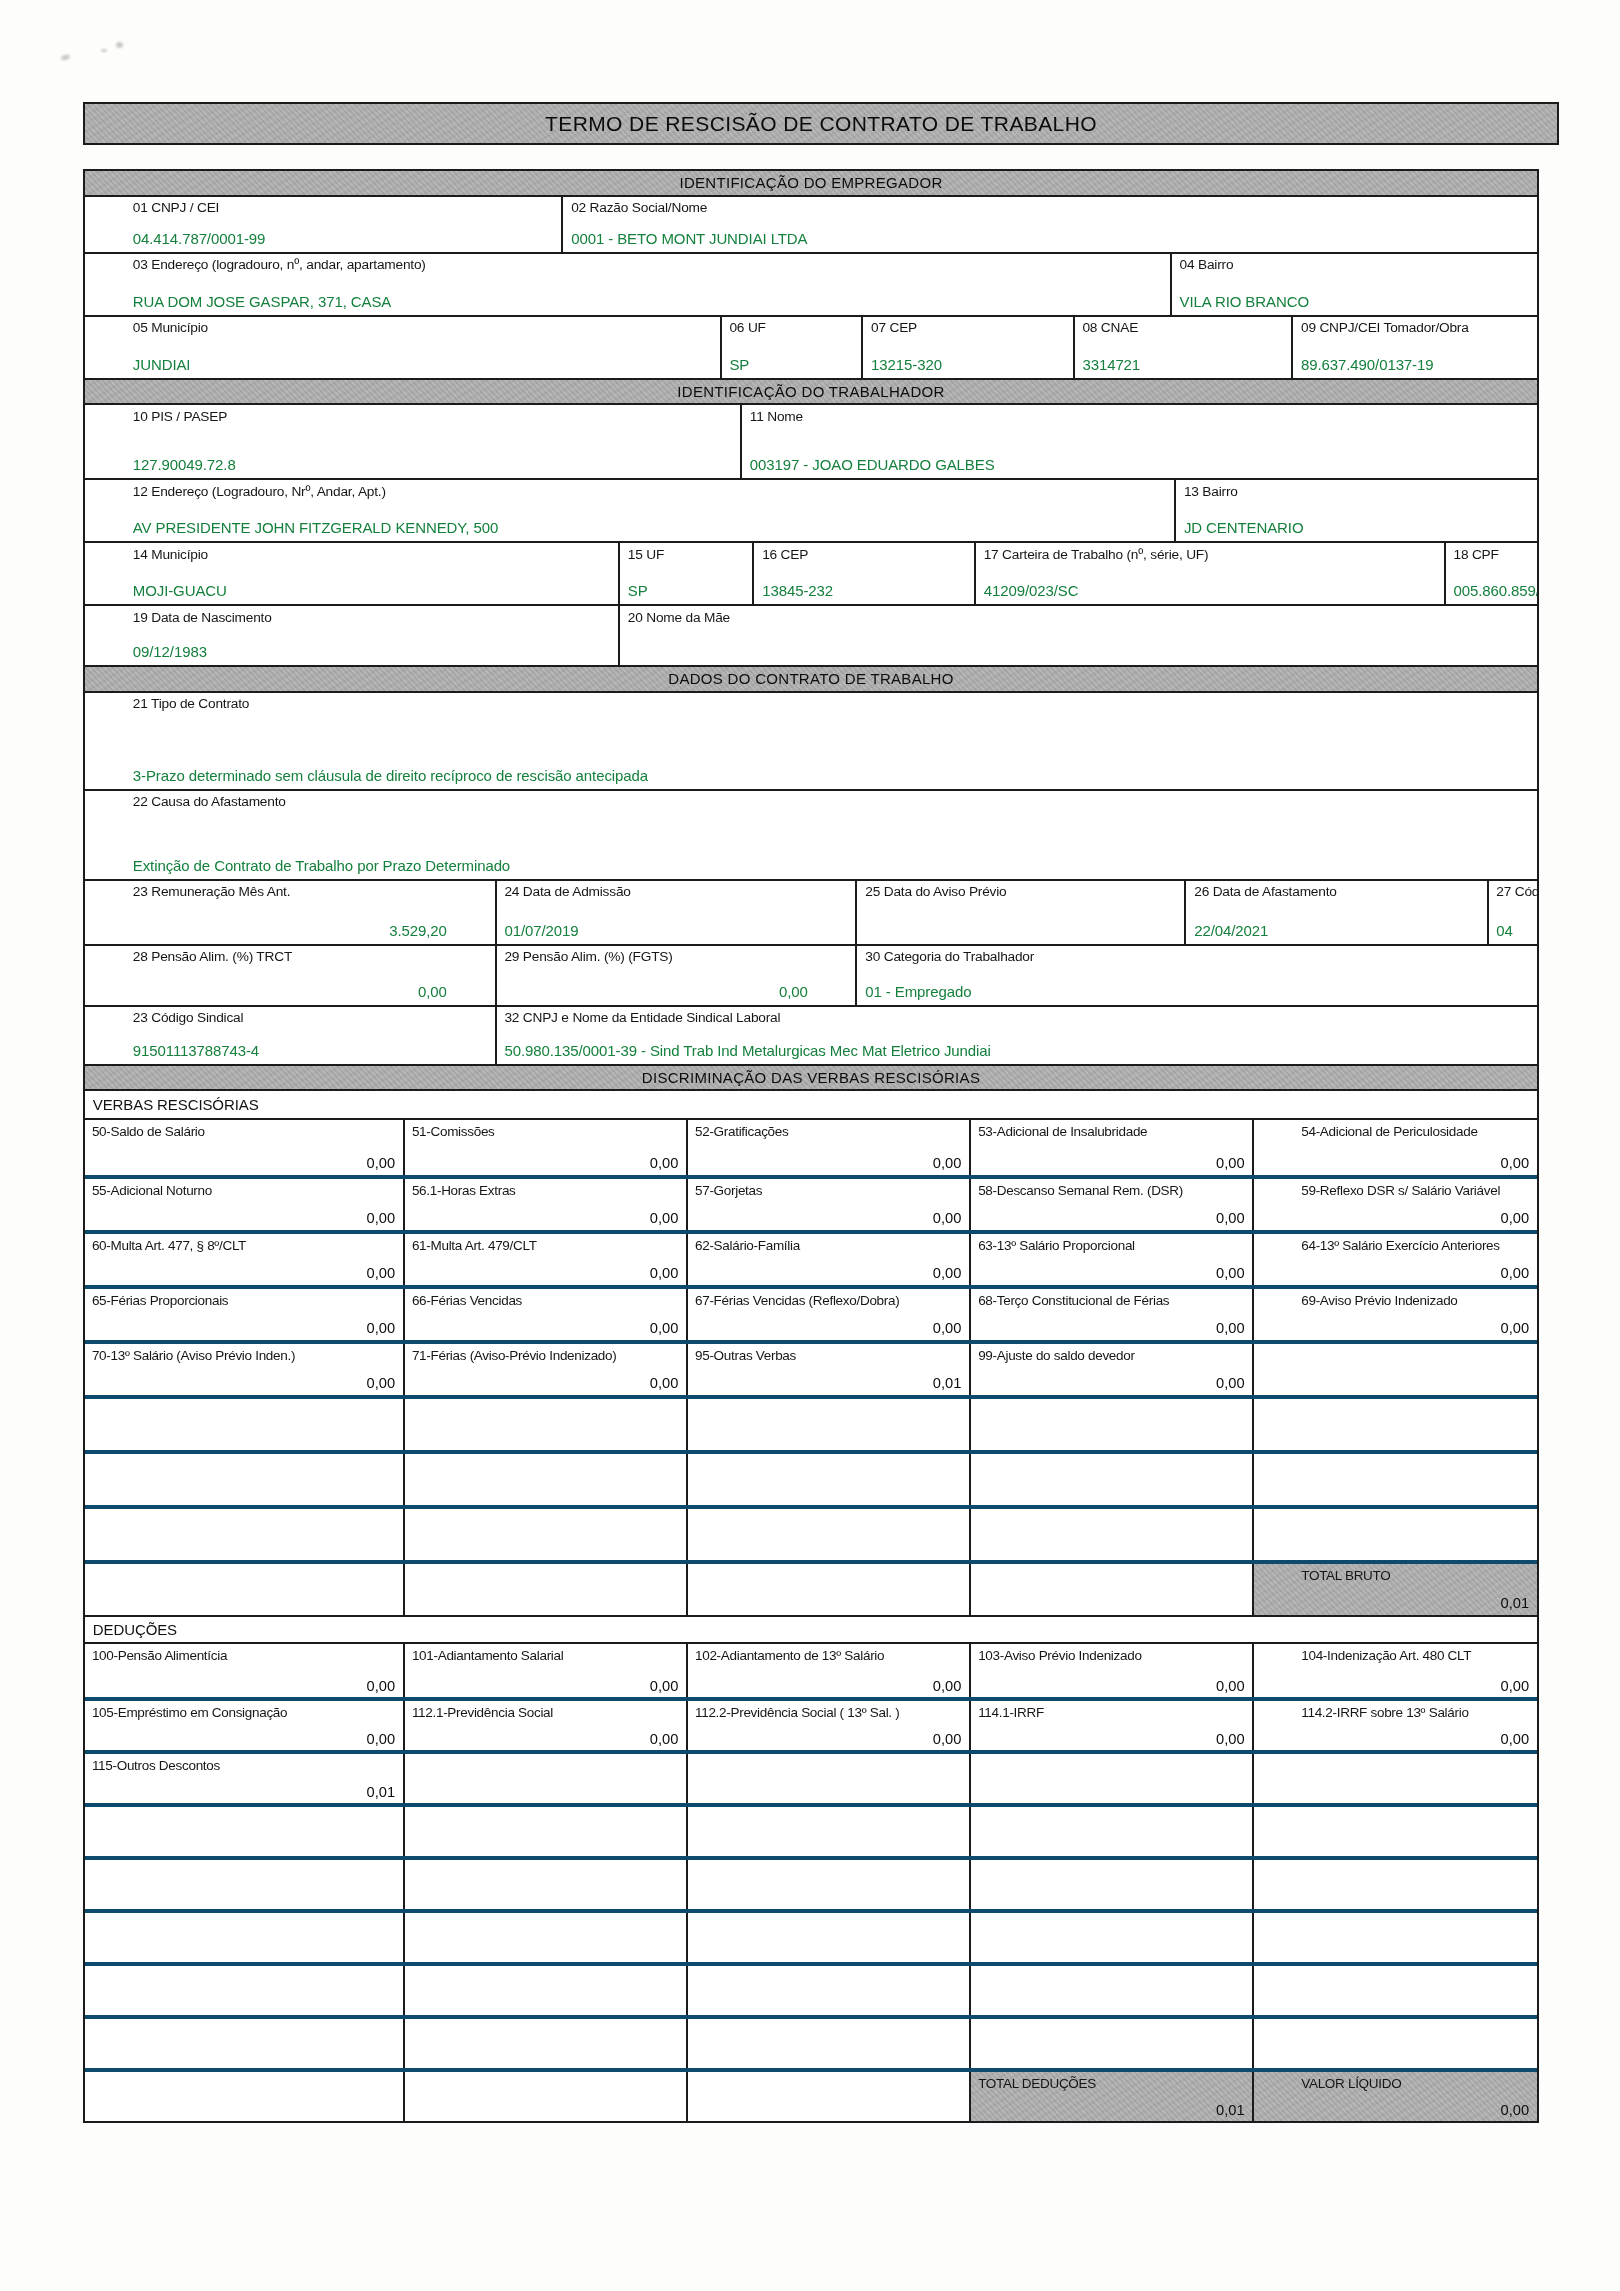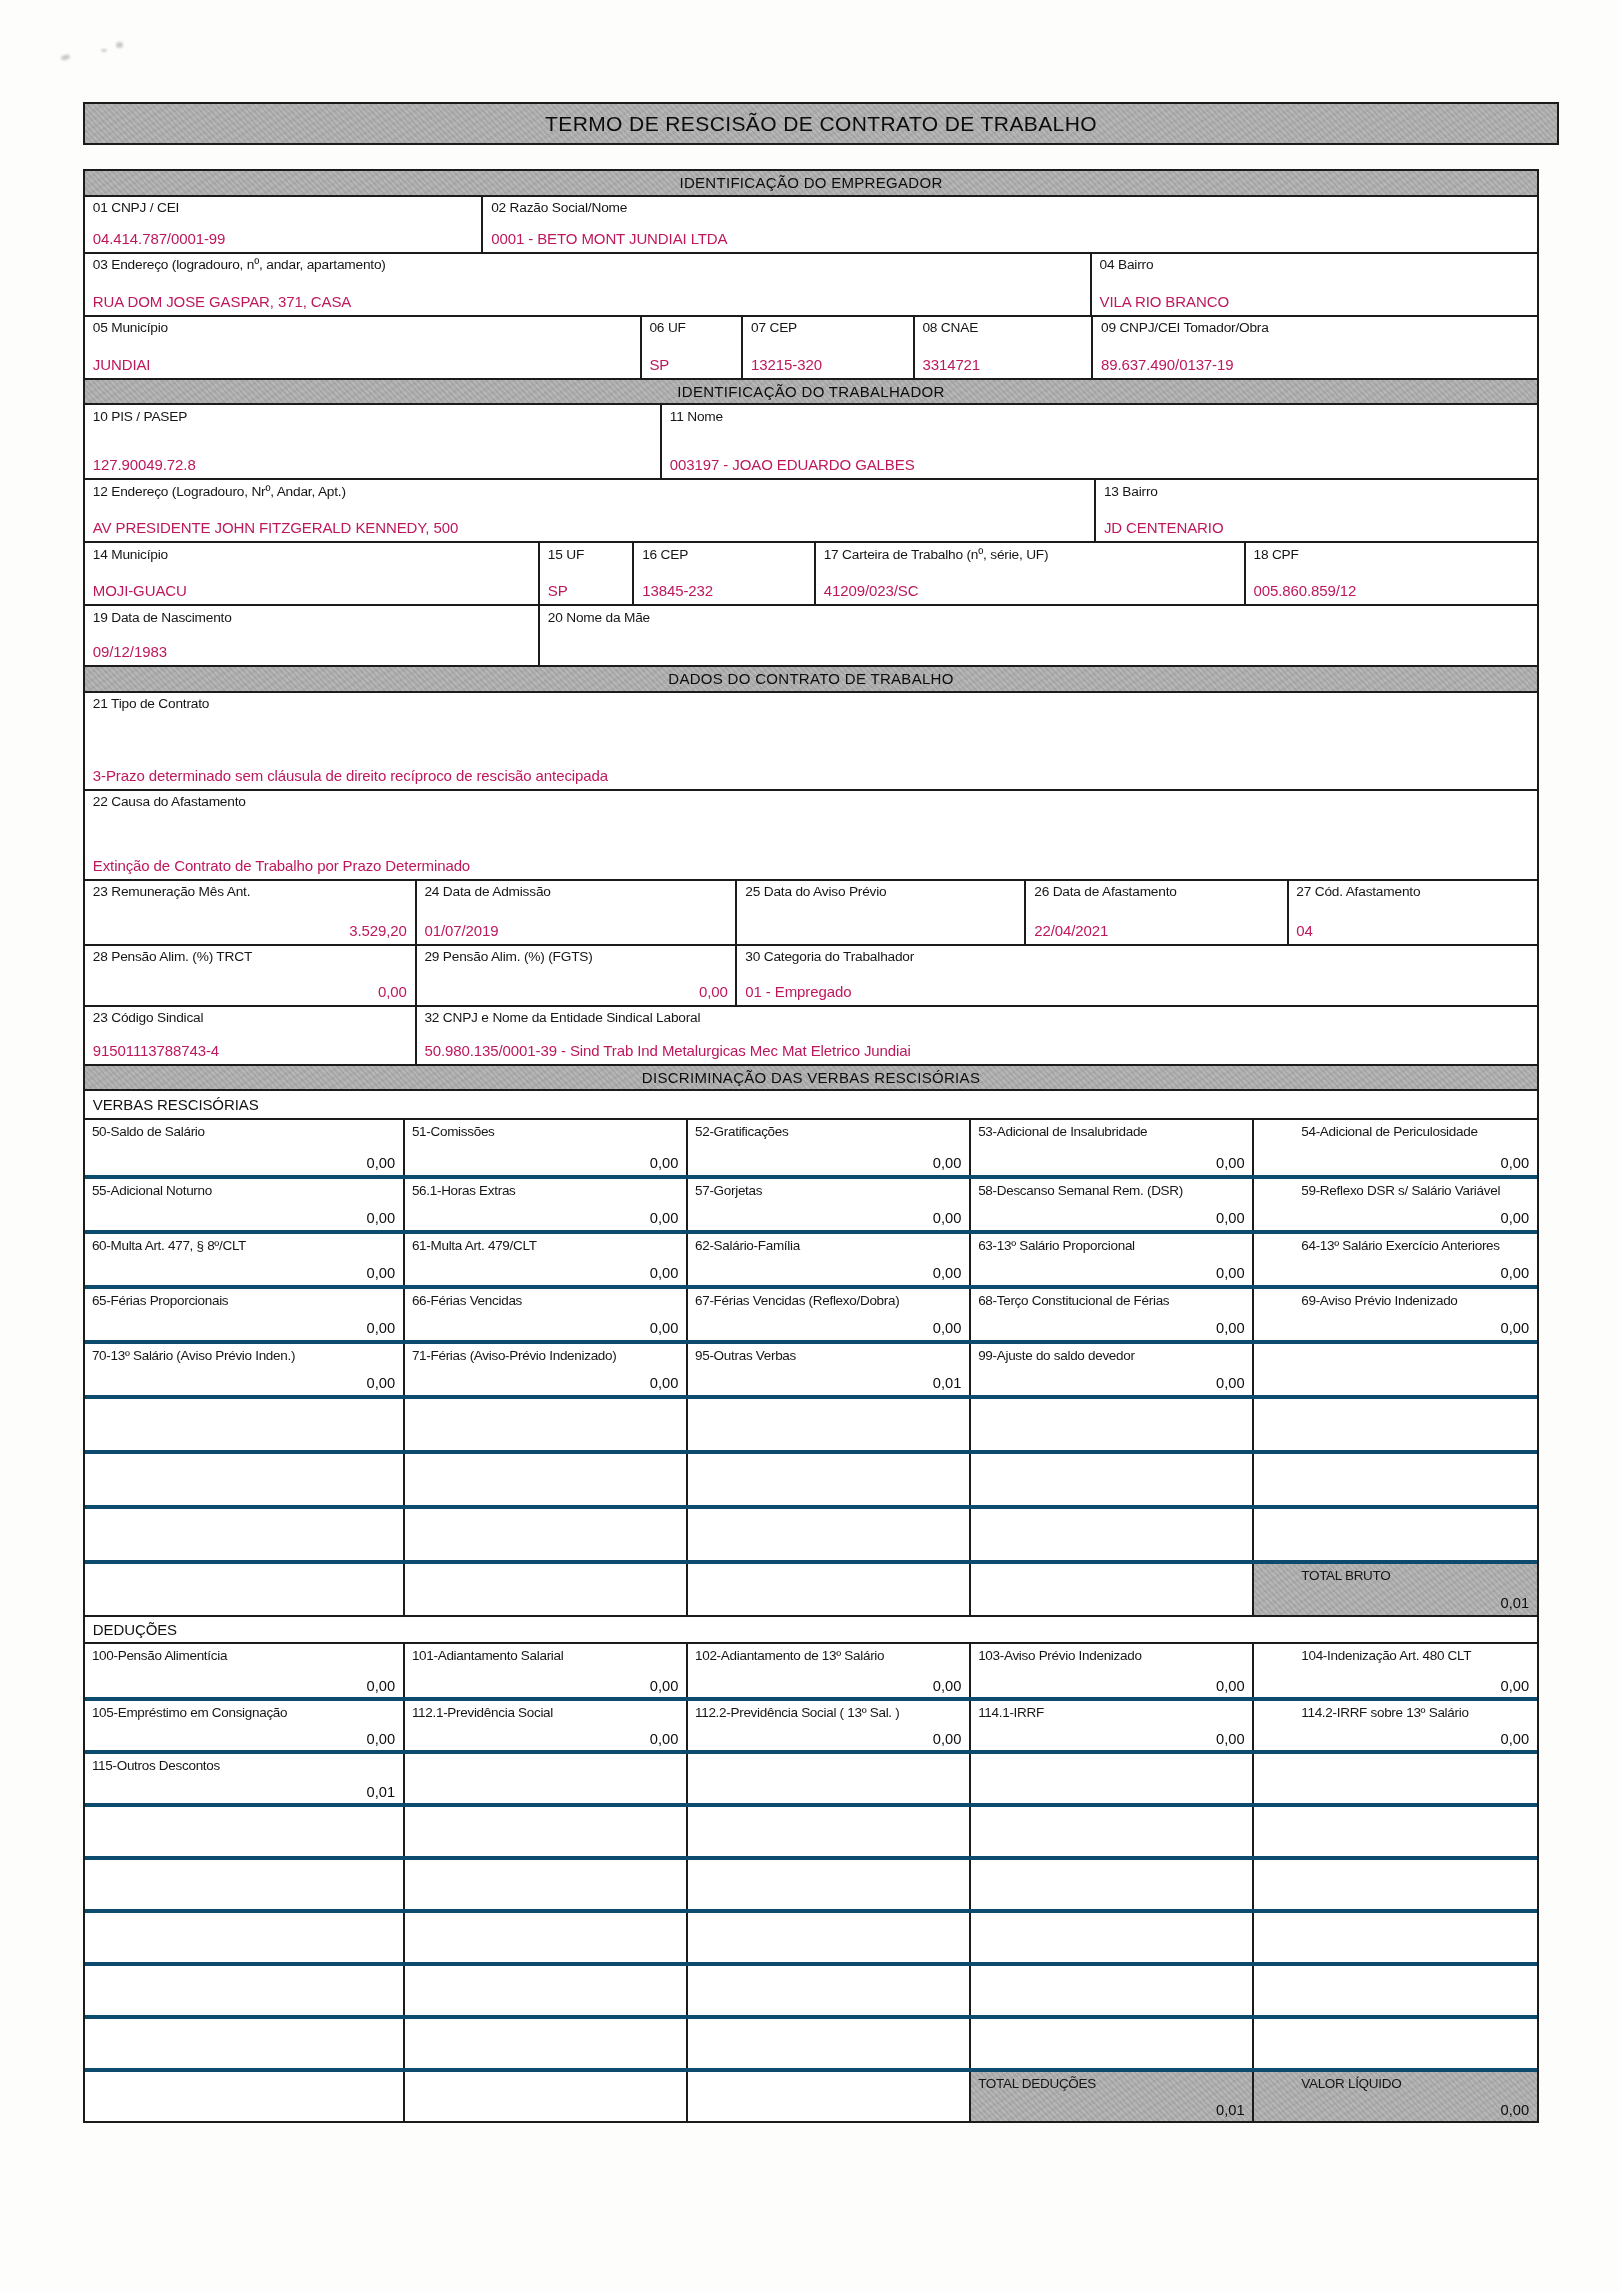--- a/index.html
+++ b/index.html
@@ -37,25 +37,25 @@
 
   .bar{
     height:23.5px;display:flex;align-items:center;justify-content:center;
     font-size:15px;letter-spacing:0.3px;color:#0d0d0d;
   }
 
   .frow{display:flex;box-sizing:border-box;}
   .frow > .fcell + .fcell{border-left:2px solid #1b1b1b;}
   .fcell{
     box-sizing:border-box;display:flex;flex-direction:column;
-    justify-content:space-between;padding:3.9px 7.8px 4.9px 7.8px;overflow:hidden;
+    justify-content:space-between;padding:3.9px 7.8px 4.9px 7.8px;overflow:hidden;margin-left:40px;
   }
   .fcell.grow{flex:1;}
   .flbl{font-size:13.7px;letter-spacing:-0.2px;white-space:nowrap;color:#161616;}
-  .fval{font-size:15px;letter-spacing:-0.1px;white-space:nowrap;color:#be185d;}
+  .fval{font-size:15px;letter-spacing:-0.1px;white-space:nowrap;color:#15803d;}
   .fval.right{text-align:right;}
 
   .sublabel-row{display:flex;align-items:center;height:29px;padding:0 7.8px;
     font-size:15px;letter-spacing:-0.1px;box-sizing:border-box;}
   .sublabel-row.short{height:27.4px;}
 
   .grid{display:block;}
   .grid > .mrow + .mrow{border-top:4px solid #0c4a6e;}
   .mrow{display:flex;box-sizing:border-box;}
   .mrow > .mcell + .mcell{border-left:2px solid #1b1b1b;}

